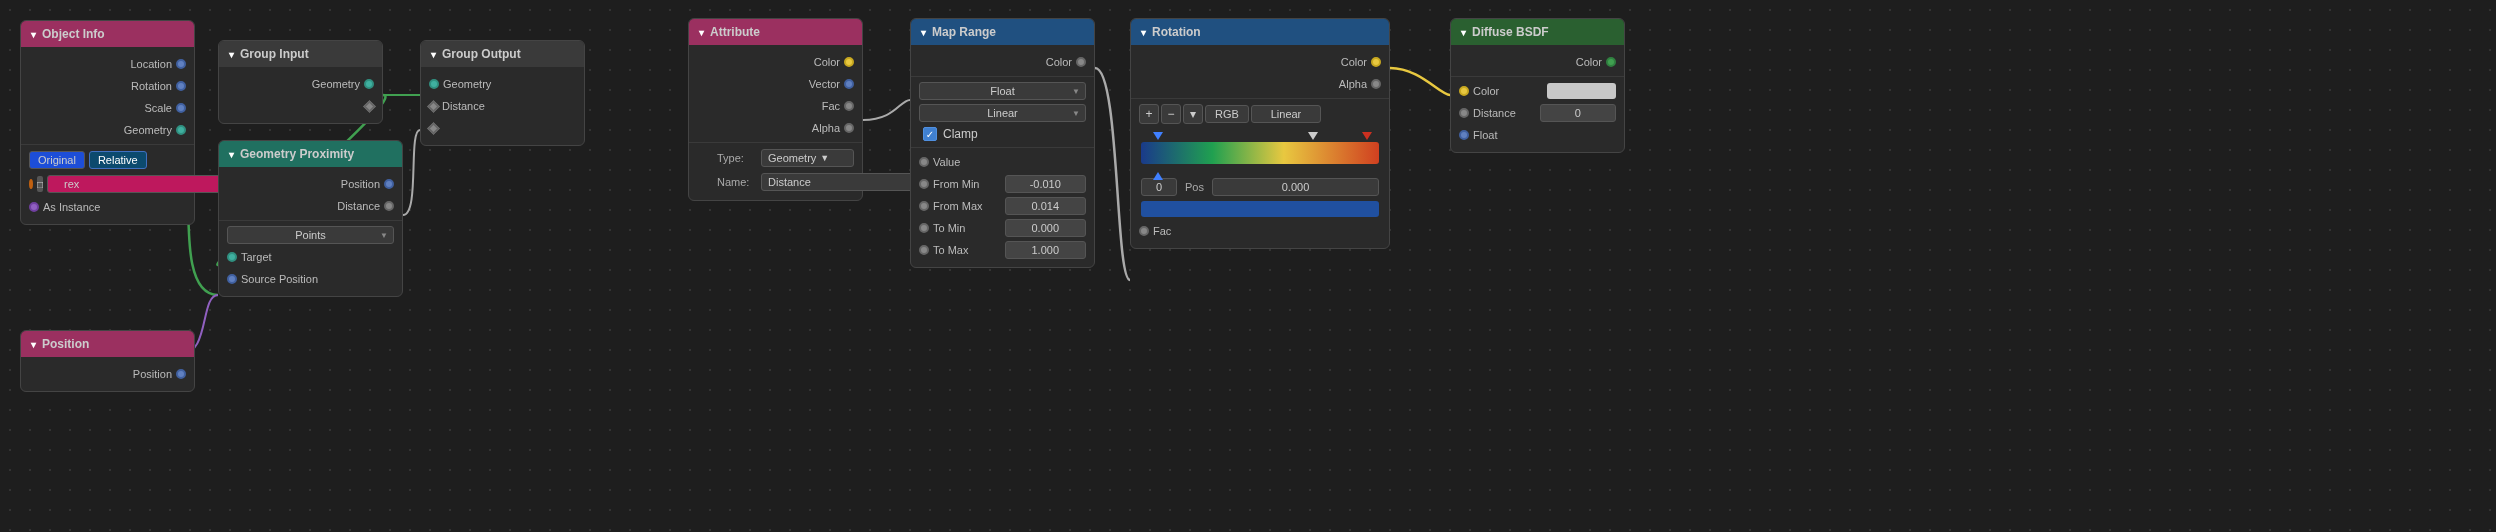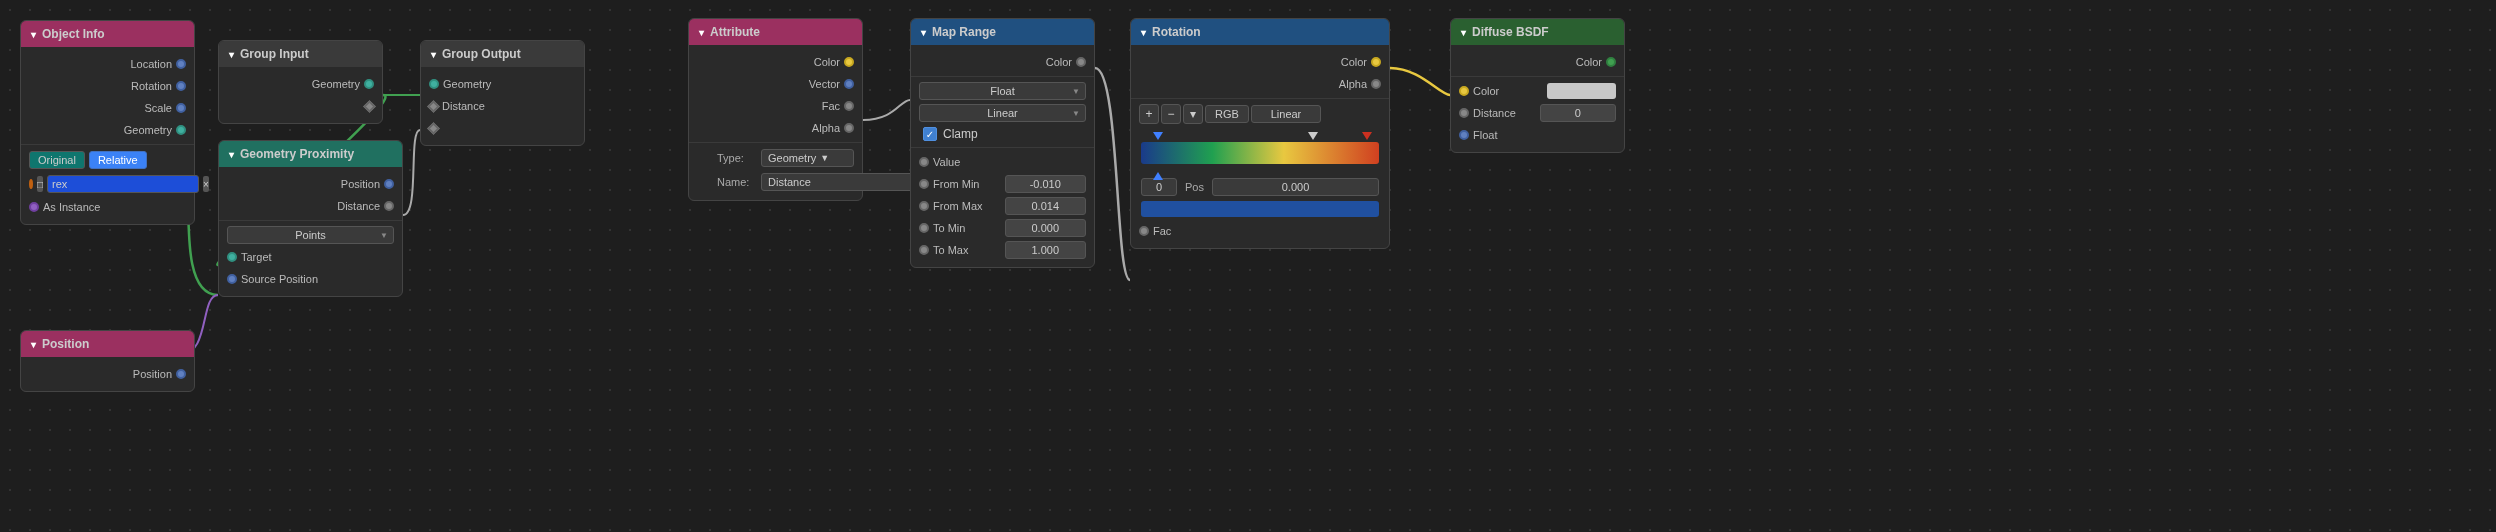--- a/index.html
+++ b/index.html
@@ -291,31 +291,31 @@
 
     
     .btn-row {
       display: flex;
       align-items: center;
       padding: 3px 8px;
       gap: 4px;
     }
 
     .btn-tab {
-      background: #0f766e;
+      background: #1d4ed8;
       border: 1px solid #555;
       border-radius: 3px;
       color: #ccc;
       font-size: 11px;
       padding: 2px 8px;
       cursor: pointer;
     }
 
     .btn-tab.active {
-      background: #3b82f6;
+      background: #0c4a6e;
       border-color: #4070c0;
       color: #fff;
     }
 
     
     .value-field {
       background: #444;
       border: 1px solid #555;
       border-radius: 3px;
       color: #ccc;
@@ -381,26 +381,26 @@
     .object-icon {
       width: 16px; height: 16px;
       background: #555;
       border-radius: 2px;
       display: flex; align-items: center; justify-content: center;
       font-size: 10px;
     }
 
     .object-name-field {
       flex: 1;
-      background: #1d4ed8;
+      background: #be185d;
       border: 1px solid #555;
       border-radius: 3px;
       color: #ccc;
       font-size: 11px;
-      padding: 2px 4px;
+      padding: 2px 16px;
     }
 
     .close-btn {
       width: 16px; height: 16px;
       background: #555;
       border-radius: 2px;
       display: flex; align-items: center; justify-content: center;
       font-size: 10px;
       cursor: pointer;
     }

